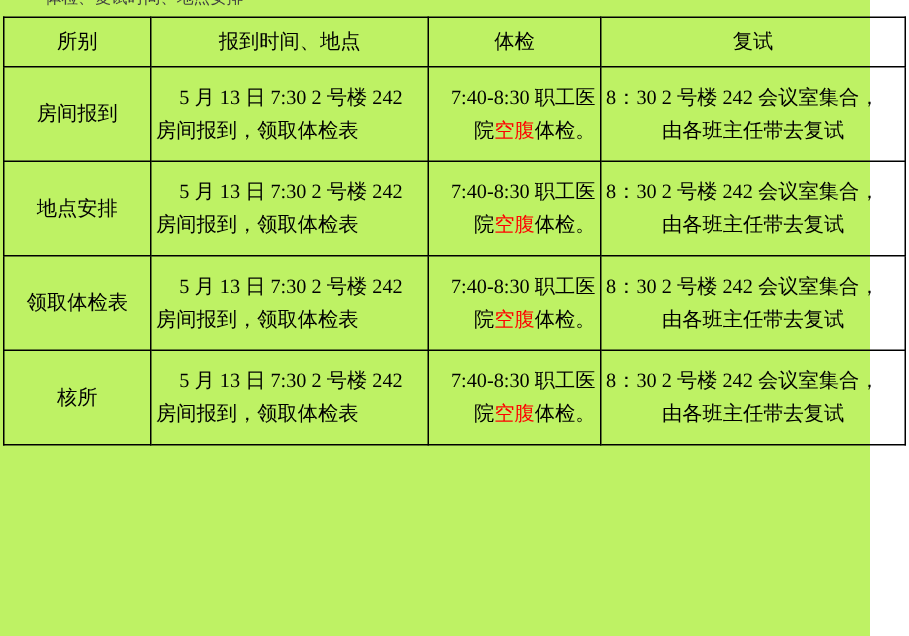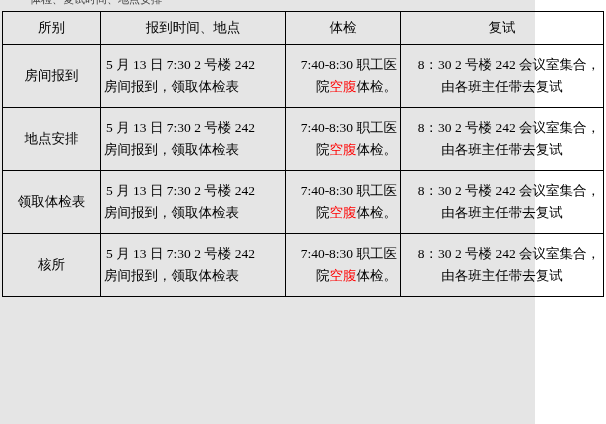--- a/index.html
+++ b/index.html
@@ -9,23 +9,23 @@
   }
   body {
     width: 606px;
     height: 424px;
     overflow: hidden;
     font-family: "Liberation Serif", "DejaVu Serif", serif;
     color: #000000;
   }
   .page {
     position: relative;
-    width: 535px;
+    width: 580px;
     height: 424px;
-    background: #e5e5e5;
+    background: #bef264;
     box-sizing: border-box;
   }
   .top-strip {
     position: absolute;
     left: 0;
     top: 0;
     width: 606px;
     height: 11px;
     overflow: hidden;
     color: #404040;
@@ -72,23 +72,23 @@
   .dept {
     font-size: 13.5px;
   }
   .red {
     color: #ff0000;
   }
   .col3 .cell-line.first,
   .col3 .cell-line.second {
     text-align: right;
   }
-  .col2 .cell-line.first { text-align: left; padding-left: 2px; }
+  .col2 .cell-line.first { text-align: center; padding-left: 2px; }
   .col2 .cell-line.second { text-align: left; }
-  .col4 .cell-line.first { text-align: right; }
+  .col4 .cell-line.first { text-align: left; }
   .col4 .cell-line.second { }
 </style>
 </head>
 <body>
 
 <div class="page">
 
   <div class="top-strip">
     <span class="clip">体检、复试时间、地点安排</span>
   </div>

